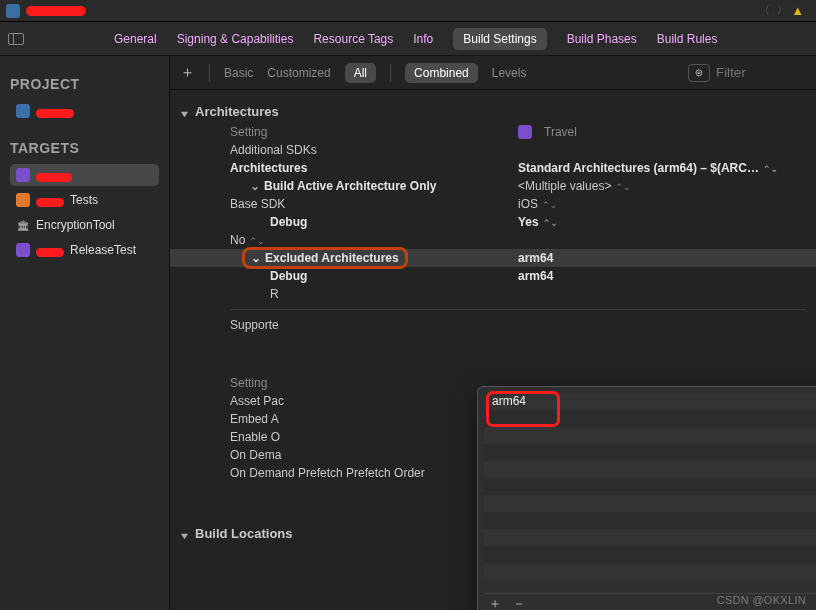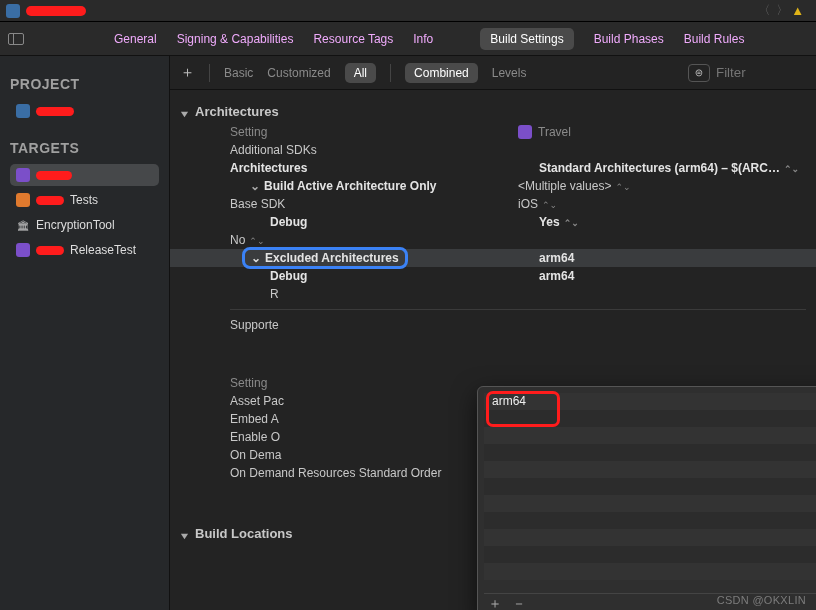--- a/index.html
+++ b/index.html
@@ -7,25 +7,25 @@
   .topbar { height:22px; background:#2a2a2a; display:flex; align-items:center; padding:0 6px; border-bottom:1px solid #000;}
   .topbar .appicon{width:14px;height:14px;background:#3a6ea5;border-radius:3px;margin-right:6px;}
   .topbar .redblob{width:60px;height:10px;background:#ff1c1c;border-radius:6px;}
   .topbar .spacer{flex:1;}
   .topbar .warn{color:#e0b418;margin-right:6px;font-size:13px;}
   .topbar .chevl,.topbar .chevr{color:#666;margin:0 3px;}
   .tabbar { height:34px; background:#2a2a2a; display:flex; align-items:center; padding:0 8px; gap:20px; border-bottom:1px solid #111;}
   .tabbar .panelicon{width:16px;height:12px;border:1px solid #888;border-radius:2px;position:relative;margin-right:70px;}
   .tabbar .panelicon::before{content:"";position:absolute;left:4px;top:0;bottom:0;width:1px;background:#888;}
   .tab{color:#f0abfc;font-size:12px;cursor:pointer;}
-  .tab.sel{color:#fff;background:#4a4a4a;padding:4px 10px;border-radius:5px;margin-left:27px;}
+  .tab.sel{color:#fff;background:#4a4a4a;padding:4px 10px;border-radius:5px;}
   .content{display:flex;height:554px;}
   .sidebar{width:170px;background:#26282a;padding:12px 10px;border-right:1px solid #111;}
   .sidehdr{color:#a0a0a0;font-size:14px;letter-spacing:.5px;margin:8px 0 8px 0;font-weight:600;}
-  .sideitem{display:flex;align-items:center;gap:6px;padding:4px 6px;border-radius:5px;margin-bottom:3px;color:#ddd;cursor:pointer;}
+  .sideitem{display:flex;align-items:flex-end;gap:6px;padding:4px 6px;border-radius:5px;margin-bottom:3px;color:#ddd;cursor:pointer;}
   .sideitem.sel{background:#46484a;}
   .sideitem .ico{width:14px;height:14px;border-radius:3px;display:inline-flex;align-items:center;justify-content:center;font-size:10px;}
   .ico.app{background:#3a6ea5;}
   .ico.purple{background:#7b4fc9;}
   .ico.orange{background:#e07a2e;}
   .ico.bank{color:#c7c7c7;}
   .sideitem .red{background:#ff1c1c;border-radius:5px;height:9px;}
   .main{flex:1;display:flex;flex-direction:column;background:#232323;}
   .toolbar{height:34px;display:flex;align-items:center;padding:0 10px;gap:14px;border-bottom:1px solid #111;}
   .plus{color:#bbb;font-size:15px;}
@@ -35,33 +35,33 @@
   .filter{margin-left:auto;display:flex;align-items:center;gap:6px;color:#8a8a8a;}
   .filter .fbtn{width:22px;height:18px;border:1px solid #555;border-radius:4px;display:flex;align-items:center;justify-content:center;font-size:10px;color:#bbb;}
   .filter input{background:transparent;border:none;color:#ddd;width:90px;outline:none;}
   .settings{flex:1;overflow:auto;position:relative;}
   .sect{padding:10px 0 0 0;}
   .secthdr{display:flex;align-items:center;gap:6px;padding:4px 10px;color:#c8c8c8;font-weight:600;font-size:13px;}
   .disc{width:9px;height:9px;display:inline-block;}
   .disc svg{width:9px;height:9px;}
   .colrow{display:flex;padding:2px 0 2px 60px;color:#8a8a8a;font-size:12px;}
   .colrow .cset{width:288px;} 
-  .colrow .cval{display:flex;align-items:center;gap:6px;}
+  .colrow .cval{display:flex;align-items:center;gap:12px;}
   .colrow .cval .tico{width:14px;height:14px;background:#7b4fc9;border-radius:3px;}
   .row{display:flex;align-items:center;padding:2px 0 2px 60px;font-size:12px;}
   .row .cset{width:288px;color:#c8c8c8;}
   .row .cset.bold{font-weight:600;color:#e4e4e4;}
   .row .cval{color:#c8c8c8;}
-  .row .cval.bold{font-weight:600;color:#e4e4e4;margin-left:21px;}
+  .row .cval.bold{font-weight:600;color:#e4e4e4;}
   .row.ind1 .cset{padding-left:20px;width:288px;}
   .row.ind2 .cset{padding-left:40px;width:288px;}
   .row.rowsel{background:#3a3c3e;}
   .ud{color:#888;margin-left:4px;font-size:9px;}
   .multi{color:#7a7a7a;font-style:normal;}
-  .redbox{border:3px solid #3b82f6;border-radius:8px;padding:1px 6px;margin-left:-8px;}
+  .redbox{border:3px solid #c2410c;border-radius:8px;padding:1px 6px;margin-left:-8px;}
   .hr{height:1px;background:#3a3a3a;margin:6px 10px 6px 60px;}
   
   .popover{position:absolute;left:307px;top:296px;width:495px;height:232px;background:#2f2f2f;border:1px solid #555;border-radius:6px;box-shadow:0 8px 24px rgba(0,0,0,.6);}
   .popover::before{content:"";position:absolute;top:-8px;right:110px;width:14px;height:14px;background:#2f2f2f;border-left:1px solid #555;border-top:1px solid #555;transform:rotate(45deg);}
   .popover .list{position:absolute;inset:6px 6px 28px 6px;overflow:hidden;}
   .popover .lrow{height:17px;line-height:17px;padding:0 8px;color:#eee;font-size:12px;}
   .popover .lrow:nth-child(odd){background:#333;}
   .popover .lrow:nth-child(even){background:#2c2c2c;}
   .popover .ftr{position:absolute;left:6px;right:6px;bottom:4px;height:20px;display:flex;align-items:center;gap:10px;color:#aaa;font-size:14px;padding-left:4px;border-top:1px solid #444;}
   .popover .redcell{position:absolute;left:8px;top:4px;width:74px;height:36px;border:3px solid #ff1c1c;border-radius:7px;pointer-events:none;}
@@ -203,21 +203,21 @@
         <div class="row">
             <span class="cset">Embed A</span>
           </div>
         <div class="row">
             <span class="cset">Enable O</span>
           </div>
         <div class="row">
             <span class="cset">On Dema</span>
           </div>
         <div class="row">
-            <span class="cset" style="width:400px">On Demand Resources Standard Order</span>
+            <span class="cset" style="width:400px">On Demand Prefetch Prefetch Order</span>
           </div>
       </div>
 
       <div class="sect" style="margin-top:30px">
         <div class="secthdr">
           <span class="disc"><svg viewBox="0 0 10 10">
                 <path d="M1 2 L9 2 L5 8 Z" fill="#aaa"></path>
               </svg></span>
           <span>Build Locations</span>
         </div>

